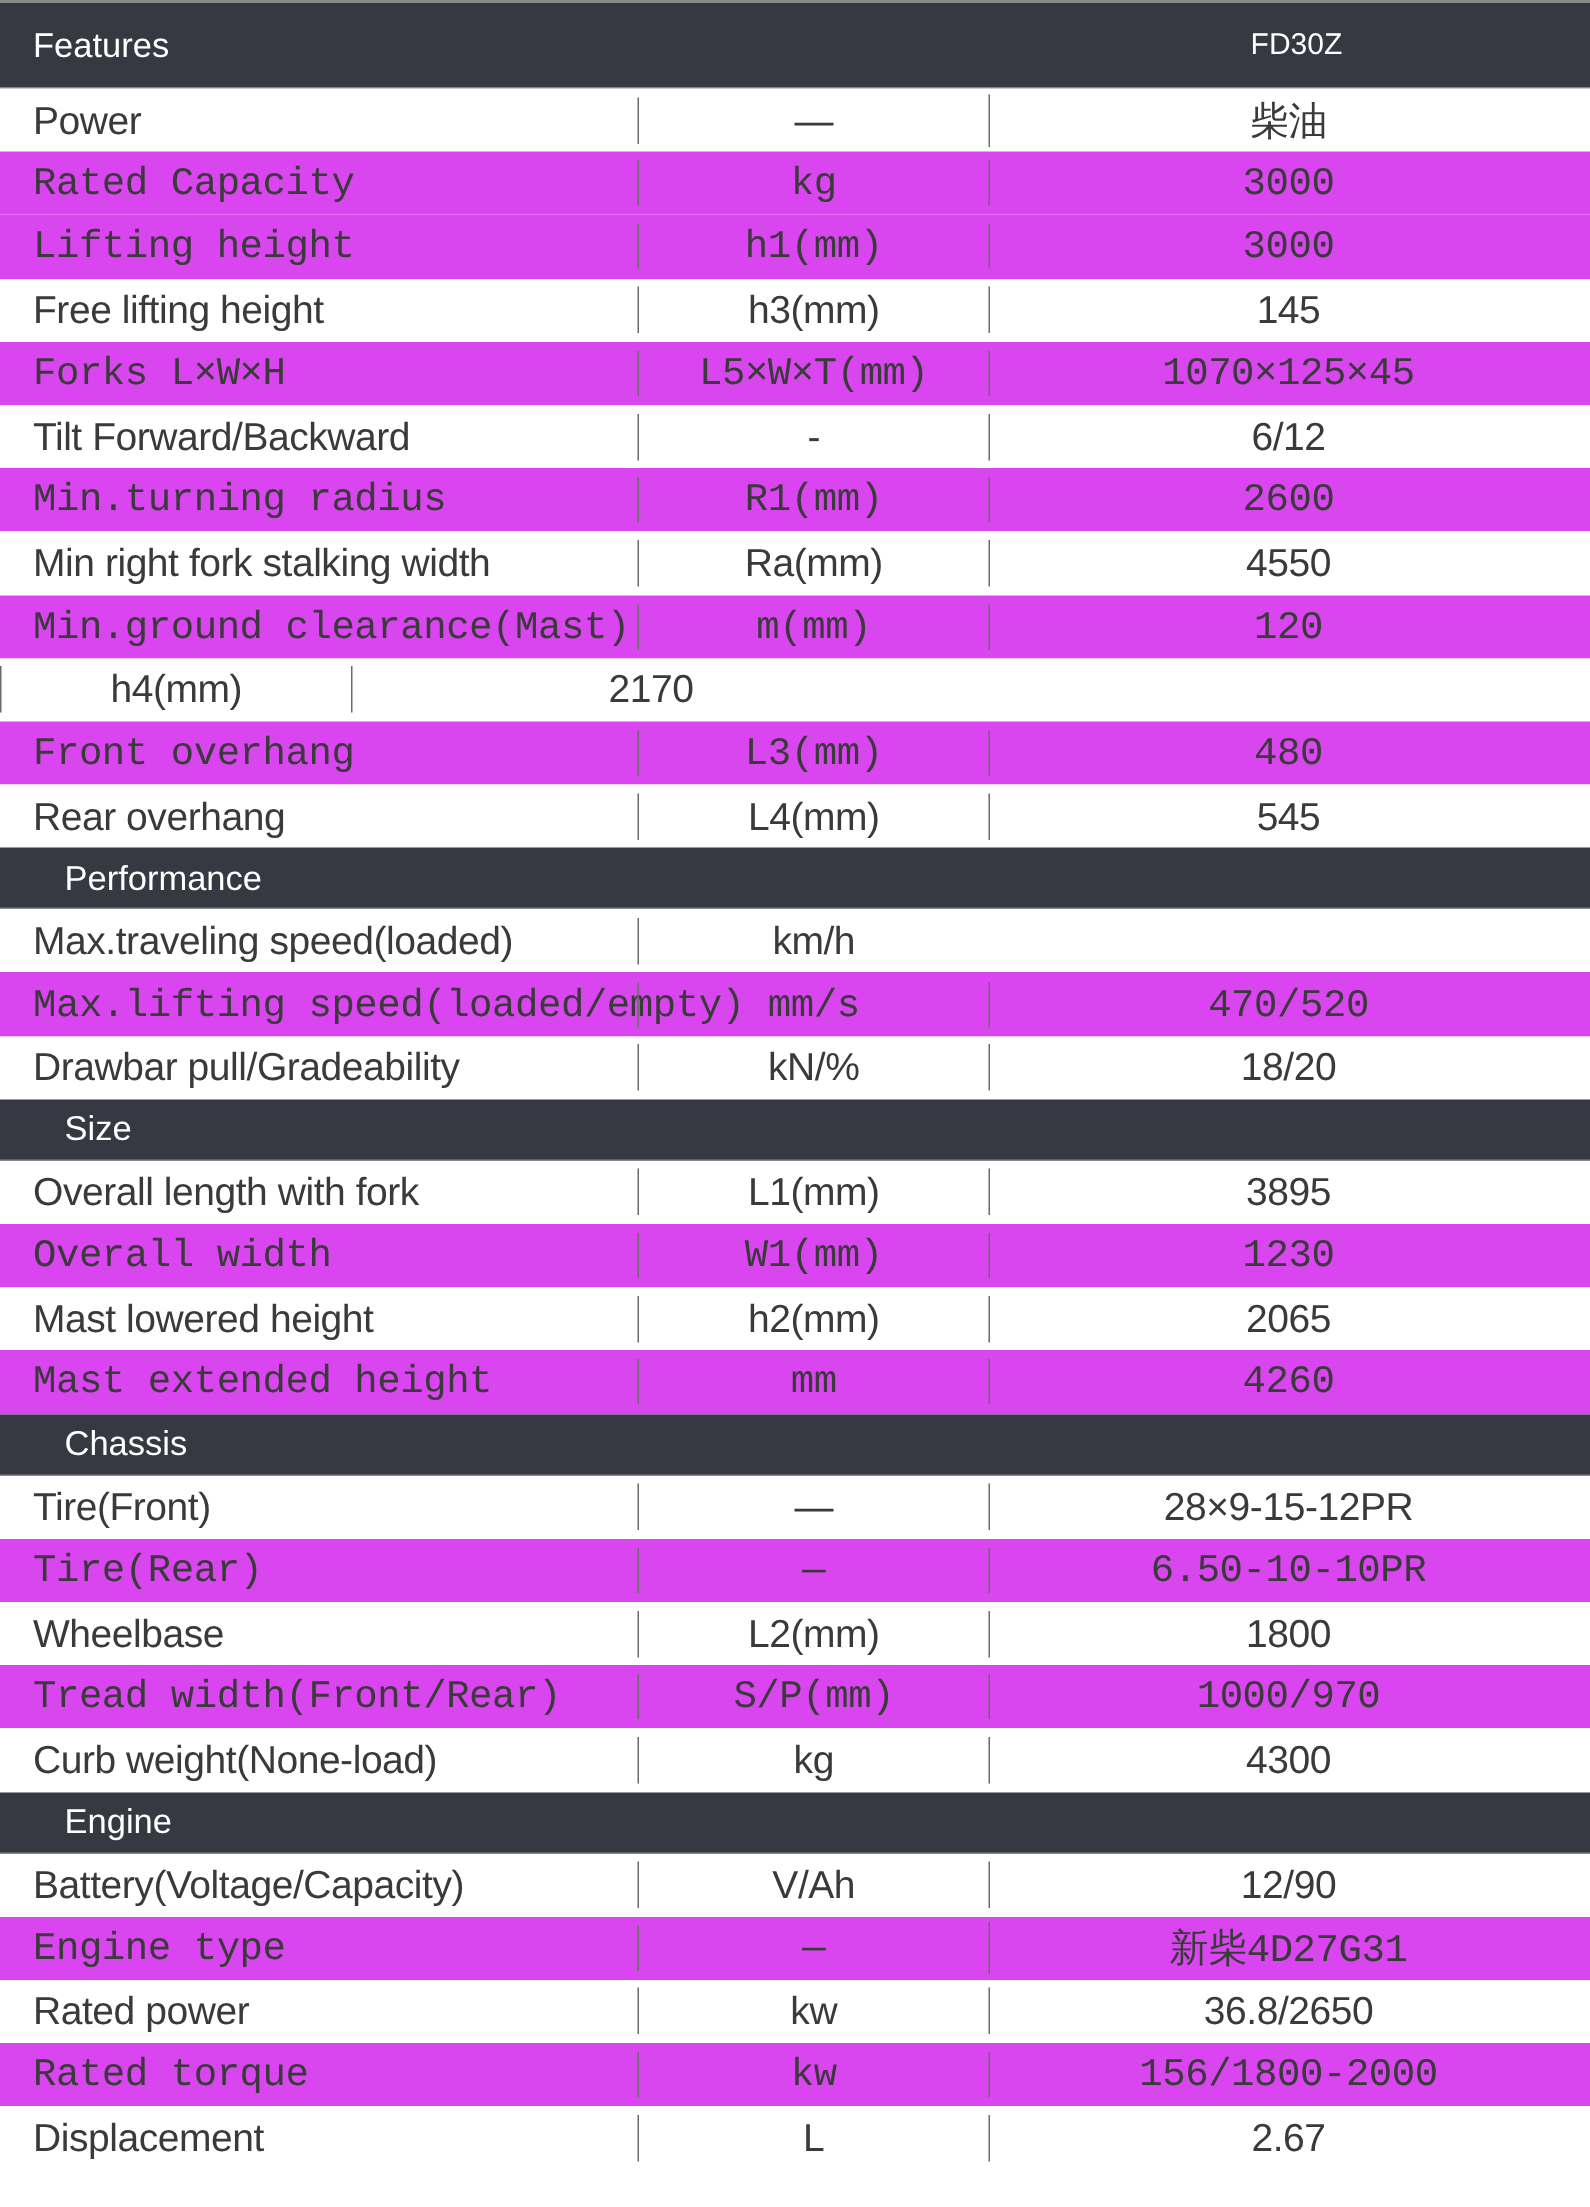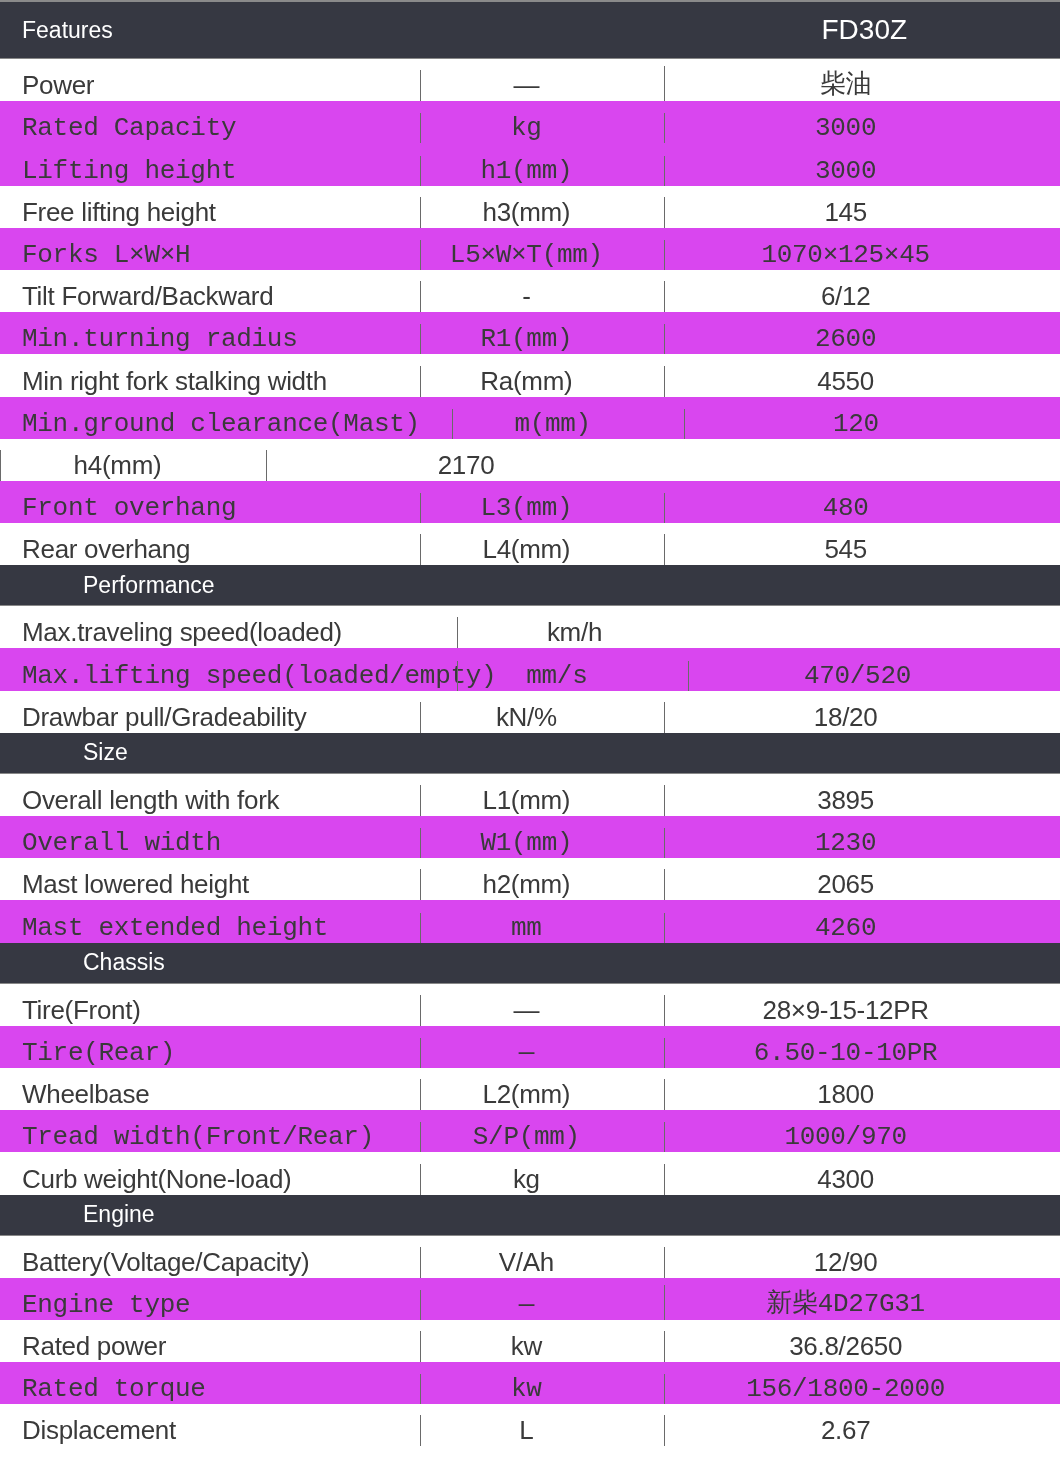--- a/index.html
+++ b/index.html
@@ -1,30 +1,30 @@
 <!DOCTYPE html>
 <html><head>
 <meta charset="utf-8">
 <style>
   html, body { margin: 0; padding: 0; background: #ffffff; }
   body { width: 1060px; height: 1471px; overflow: hidden; font-family: "Liberation Sans", "DejaVu Sans", sans-serif; color: #3a3a3a; }
   .spec-table { width: 1060px; position: relative; }
-  .row { display: flex; height: 42.2px; align-items: flex-end; gap: 32px; }
+  .row { display: flex; height: 42.2px; align-items: center; }
   .row.odd { background: #ffffff; }
   .row.even { background: #d946ef; font-family: Liberation Mono, monospace; }
   .cell { display: flex; align-items: center; font-size: 26px; letter-spacing: -0.3px; box-sizing: border-box; white-space: nowrap; }
   .c-feature { width: 425px; padding-left: 22px; }
   .c-unit { width: 234px; justify-content: center; border-left: 1px solid #6a6a6a; }
   .c-value { width: 399px; justify-content: center; border-left: 1px solid #6a6a6a; }
   .c-edge { width: 2px; background: #9a9a9a; }
   .header-row { display: flex; height: 59px; background: #363842; color: #ffffff; border-top: 2px solid #8a8a8a; border-bottom: 1px solid #888; box-sizing: border-box; }
   .header-row .h-feature { width: 425px; padding-left: 22px; display: flex; align-items: center; font-size: 23px; }
   .header-row .h-unit { width: 234px; }
-  .header-row .h-model { width: 399px; display: flex; align-items: center; justify-content: center; font-size: 28px; }
-  .section-row { height: 41px; background: #363842; color: #ffffff; display: flex; align-items: center; padding-left: 83px; font-size: 23px; box-sizing: border-box; border-bottom: 1px solid #888; }
+  .header-row .h-model { width: 399px; display: flex; align-items: center; justify-content: center; font-size: 20px; }
+  .section-row { height: 41px; background: #363842; color: #ffffff; display: flex; align-items: center; padding-left: 43px; font-size: 23px; box-sizing: border-box; border-bottom: 1px solid #888; }
 </style>
 </head>
 <body>
 
 <div class="spec-table">
   <div class="header-row">
     <div class="h-feature">Features</div>
     <div class="h-unit"></div>
     <div class="h-model">FD30Z</div>
   </div>

